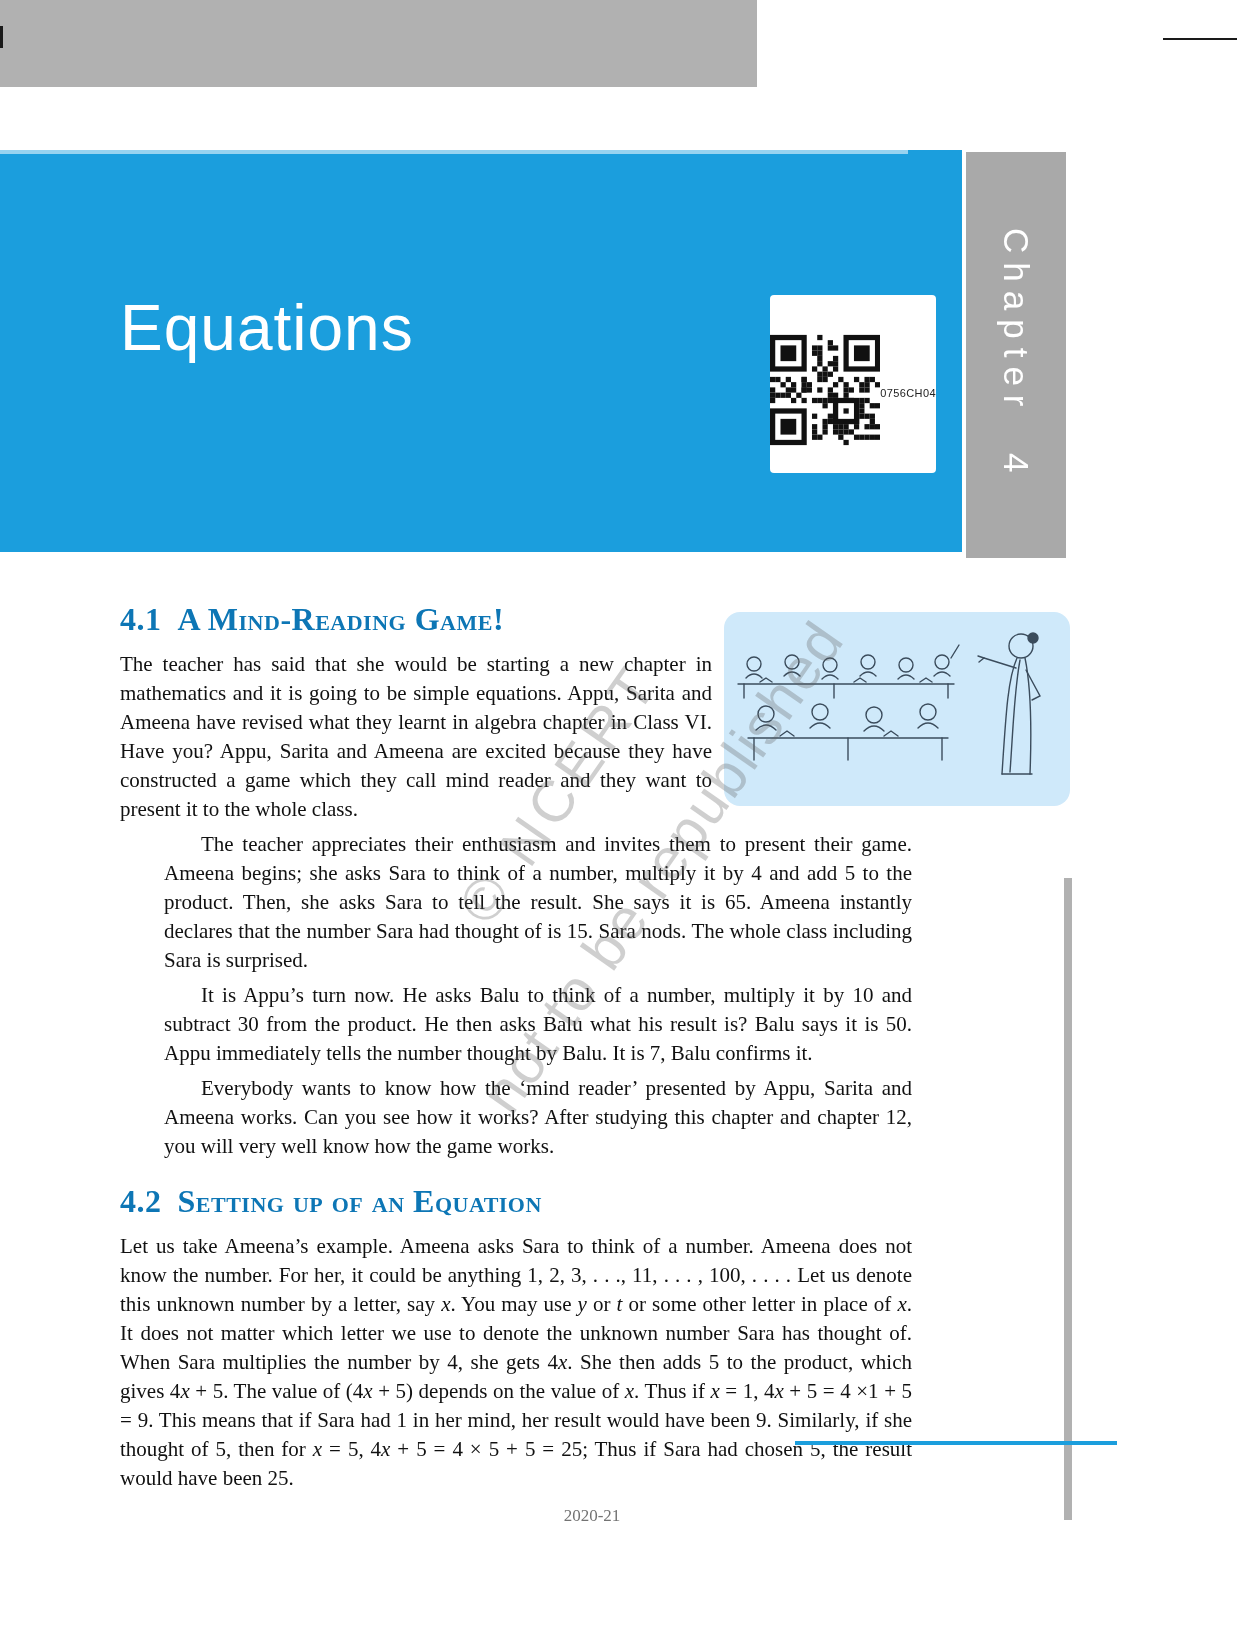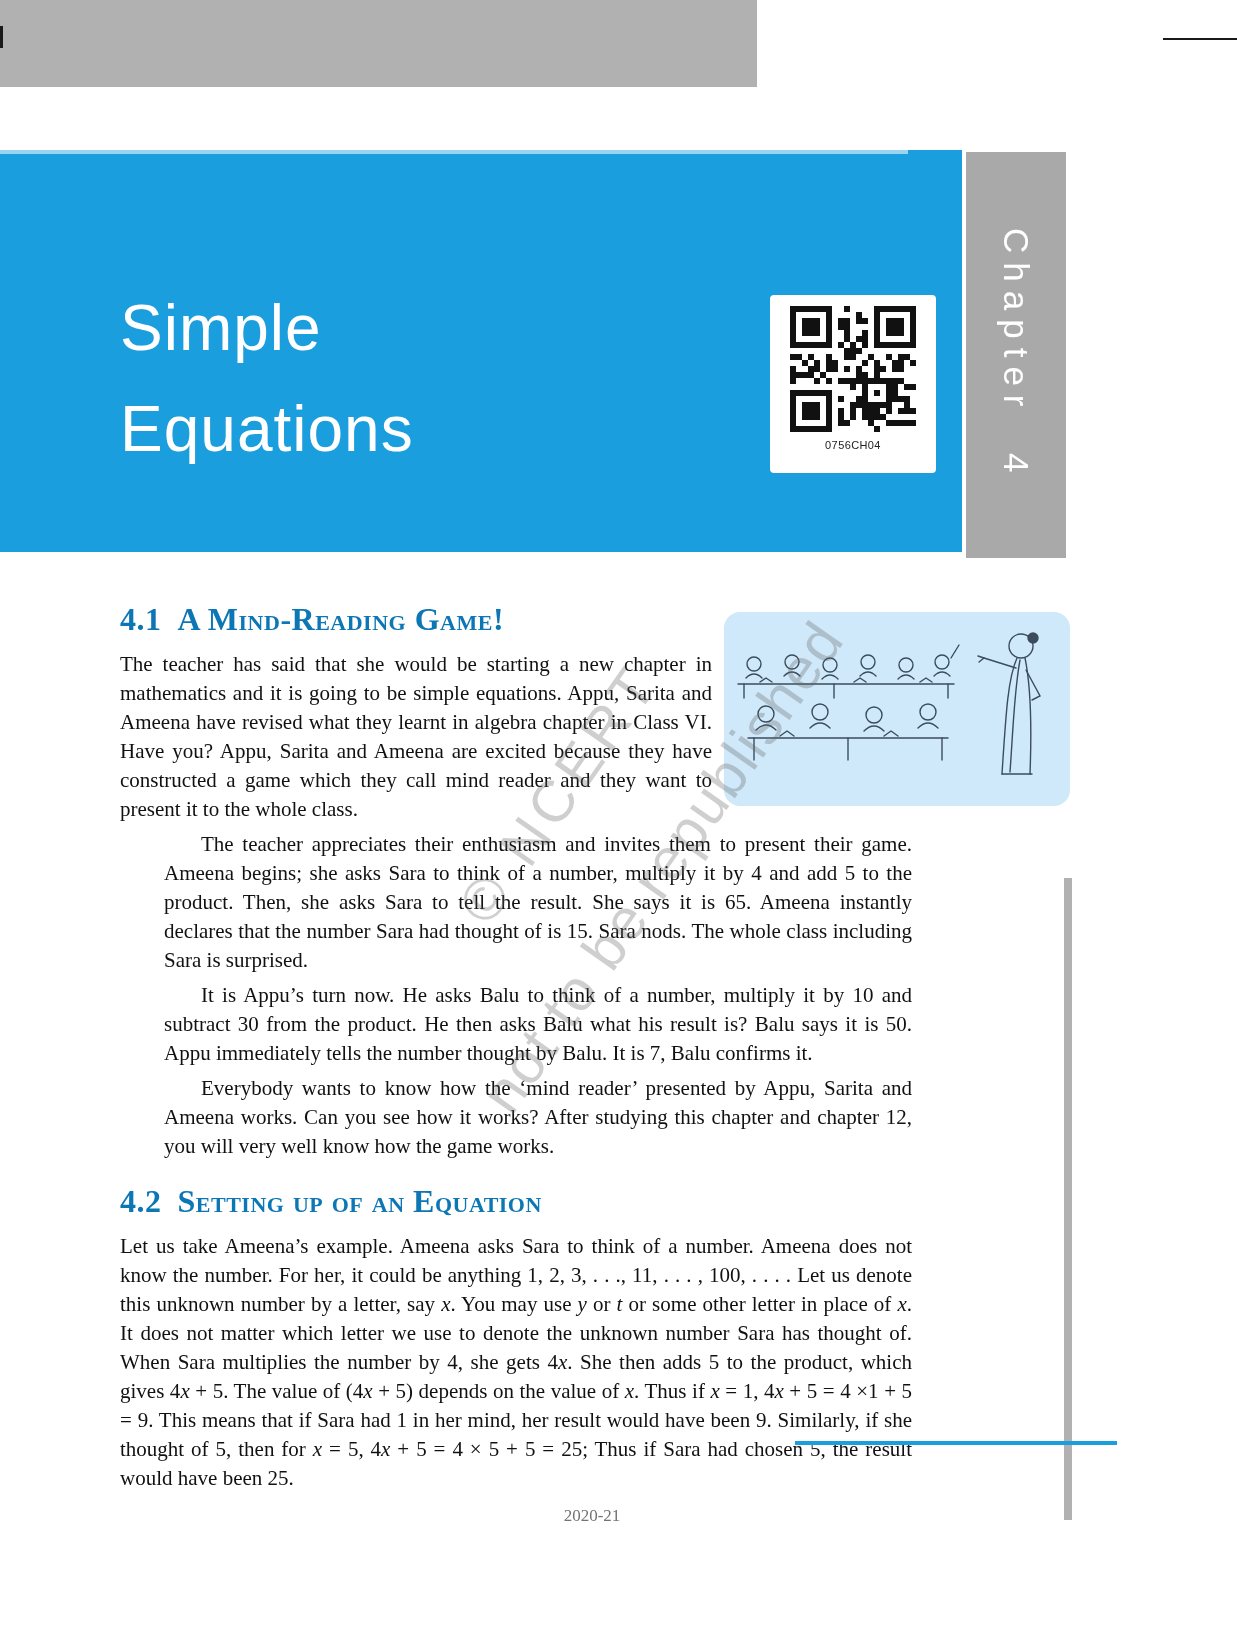--- a/index.html
+++ b/index.html
@@ -11,21 +11,21 @@
   .top-gray-bar { position: absolute; left: 0; top: 0; width: 757px; height: 87px; background: #b1b1b1; }
   .crop-mark-left { position: absolute; left: 0; top: 26px; width: 3px; height: 22px; background: #1a1a1a; }
   .crop-mark-right { position: absolute; left: 1163px; top: 38px; width: 74px; height: 2px; background: #1a1a1a; }
 
   
   .banner { position: absolute; left: 0; top: 150px; width: 962px; height: 402px; background: #1b9edd; }
   .banner-highlight { position: absolute; left: 0; top: 0; width: 908px; height: 4px; background: rgba(255,255,255,0.55); }
   .chapter-title { position: absolute; left: 120px; top: 128px; color: #fff; font-family: "Liberation Sans", sans-serif; font-weight: 300; font-size: 64px; line-height: 101px; letter-spacing: 1px; }
 
   
-  .qr-box { position: absolute; left: 770px; top: 145px; width: 166px; height: 178px; background: #fff; border-radius: 4px; display: flex; flex-direction: column; align-items: center; padding-top: 11px; }
+  .qr-box { position: absolute; left: 770px; top: 145px; width: 166px; height: 178px; background: #fff; border-radius: 4px; display: flex; flex-direction: row; align-items: center; padding-top: 11px; }
   .qr-label { font-family: "Liberation Sans", sans-serif; font-size: 11px; color: #222; margin-top: 7px; letter-spacing: 0.4px; }
 
   
   .chapter-tab { position: absolute; left: 966px; top: 152px; width: 100px; height: 406px; background: #a9a9a9; display: flex; align-items: center; justify-content: center; }
   .chapter-tab span { writing-mode: vertical-rl; font-family: "Liberation Sans", sans-serif; font-size: 35px; color: #ffffff; letter-spacing: 9px; white-space: pre; }
 
   
   .illustration { position: absolute; left: 724px; top: 612px; width: 346px; height: 194px; background: #cfe9fa; border-radius: 16px; overflow: hidden; }
 
   
@@ -53,21 +53,20 @@
 
 <div class="page">
 
   <div class="top-gray-bar"></div>
   <div class="crop-mark-left"></div>
   <div class="crop-mark-right"></div>
 
   <div class="banner">
     <div class="banner-highlight"></div>
     <div class="chapter-title">
-      <div>Simple</div>
       <div>Equations</div>
     </div>
     <div class="qr-box">
       <svg id="qr" width="126" height="126" viewBox="0 0 126 126">
           <rect x="0" y="0" width="126" height="126" fill="#fff"></rect>
           <rect x="54" y="0" width="6" height="6" fill="#111"></rect>
           <rect x="66" y="6" width="6" height="6" fill="#111"></rect>
           <rect x="48" y="12" width="6" height="6" fill="#111"></rect>
           <rect x="54" y="12" width="6" height="6" fill="#111"></rect>
           <rect x="66" y="12" width="6" height="6" fill="#111"></rect>

